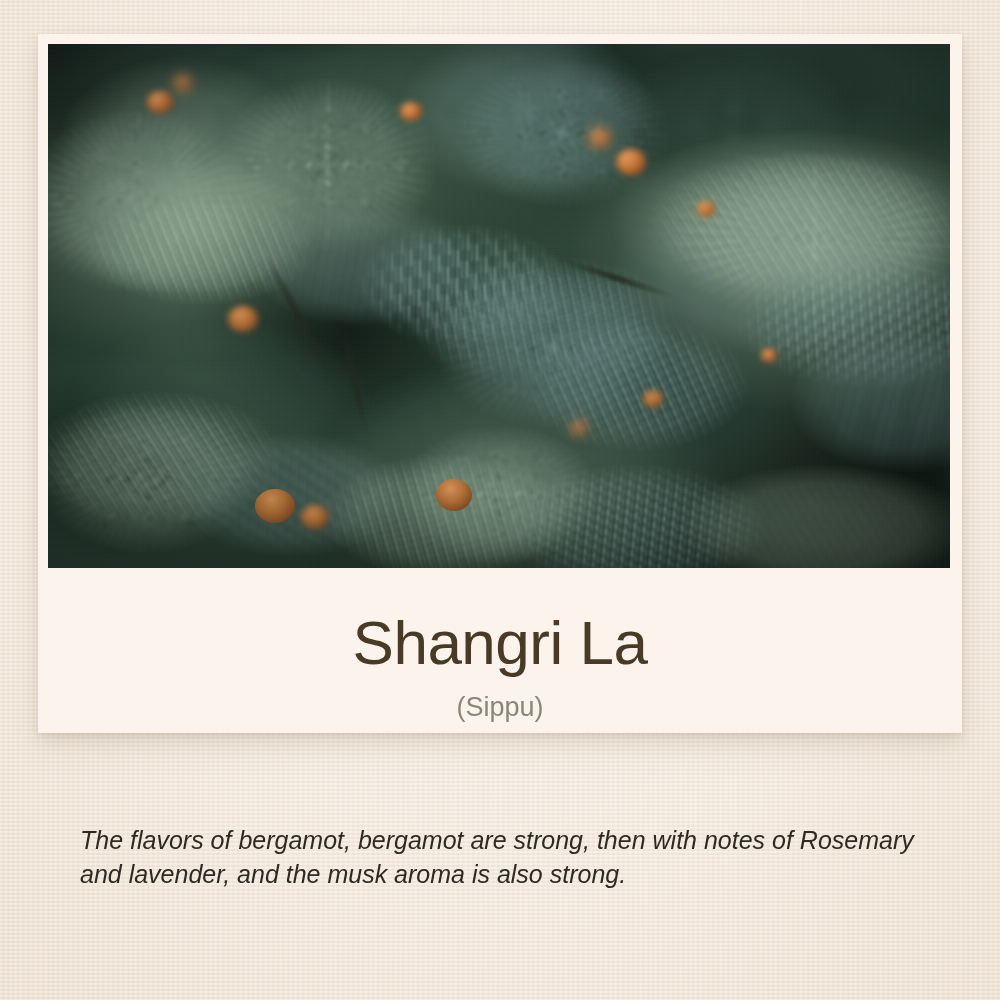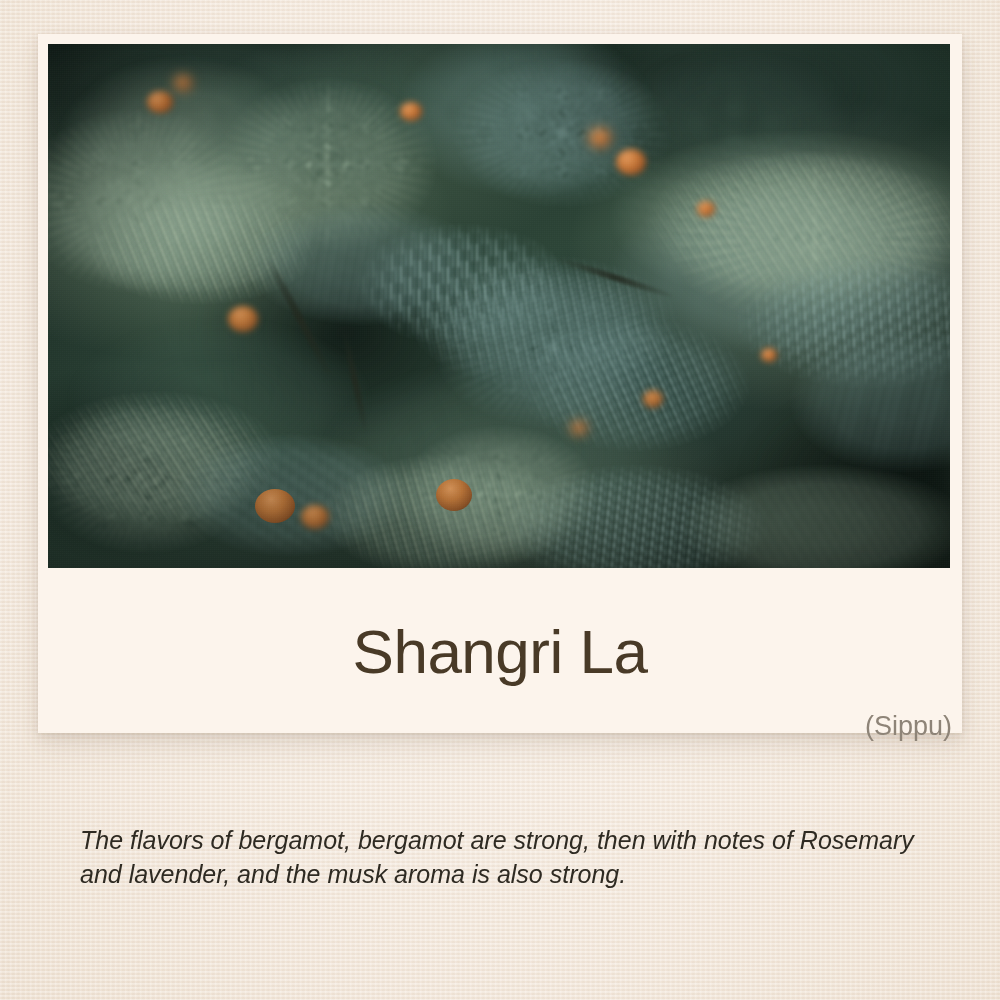--- a/index.html
+++ b/index.html
@@ -194,36 +194,35 @@
   
   #card-text {
     position: absolute;
     left: 0;
     top: 534px;
     width: 924px;
     height: 165px;
     text-align: center;
   }
   #title {
-    margin: 9px;
+    margin: 0;
     padding-top: 44px;
     font-size: 62px;
     line-height: 1;
     font-weight: 500;
     letter-spacing: -0.5px;
     color: #493a27;
   }
   #subtitle {
-    margin: 10px;
+    margin: 0;
     padding-top: 20px;
     font-size: 27px;
     line-height: 1;
     font-weight: 300;
     color: #8e8478;
-    text-align: right;
   }
 
   
   #description {
     position: absolute;
     left: 80px;
     top: 824px;
     width: 840px;
     text-align: left;
     font-size: 25px;

